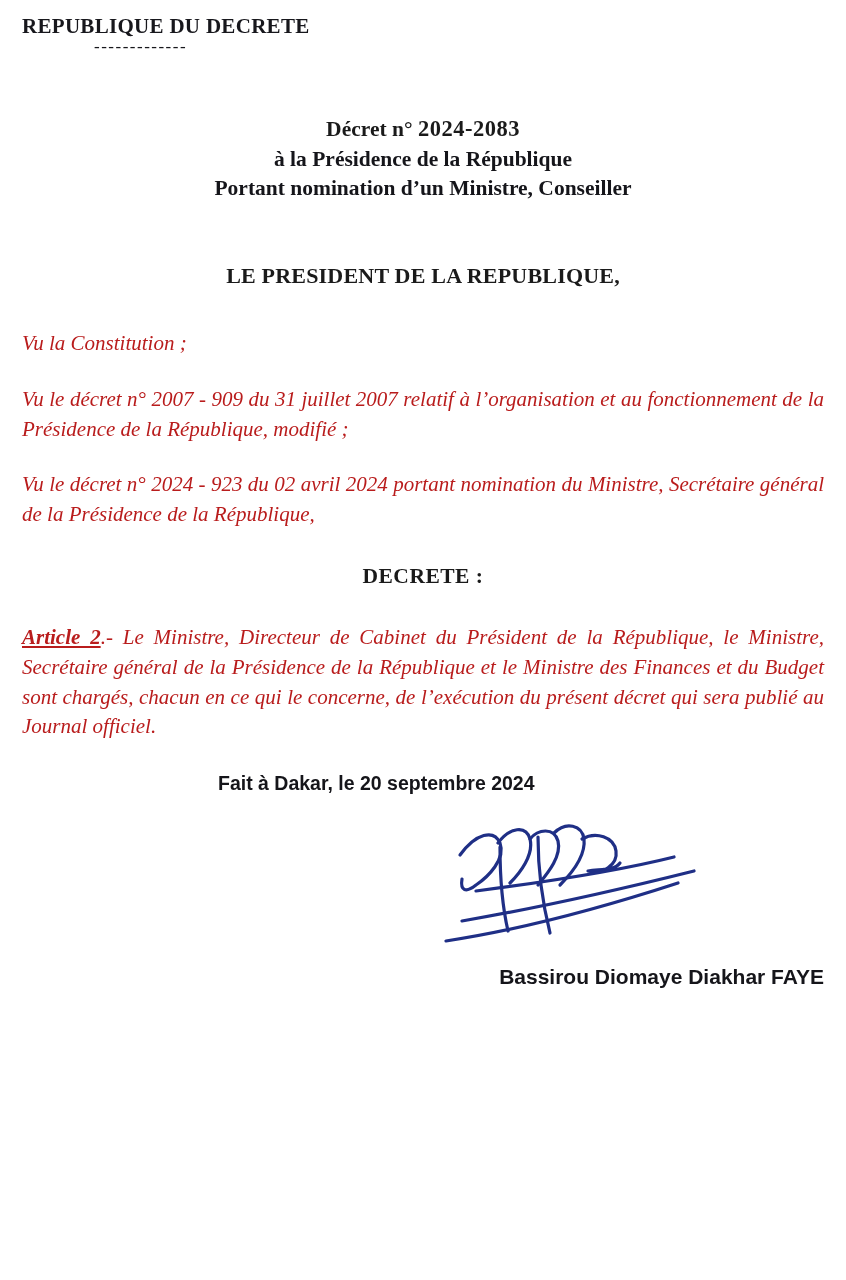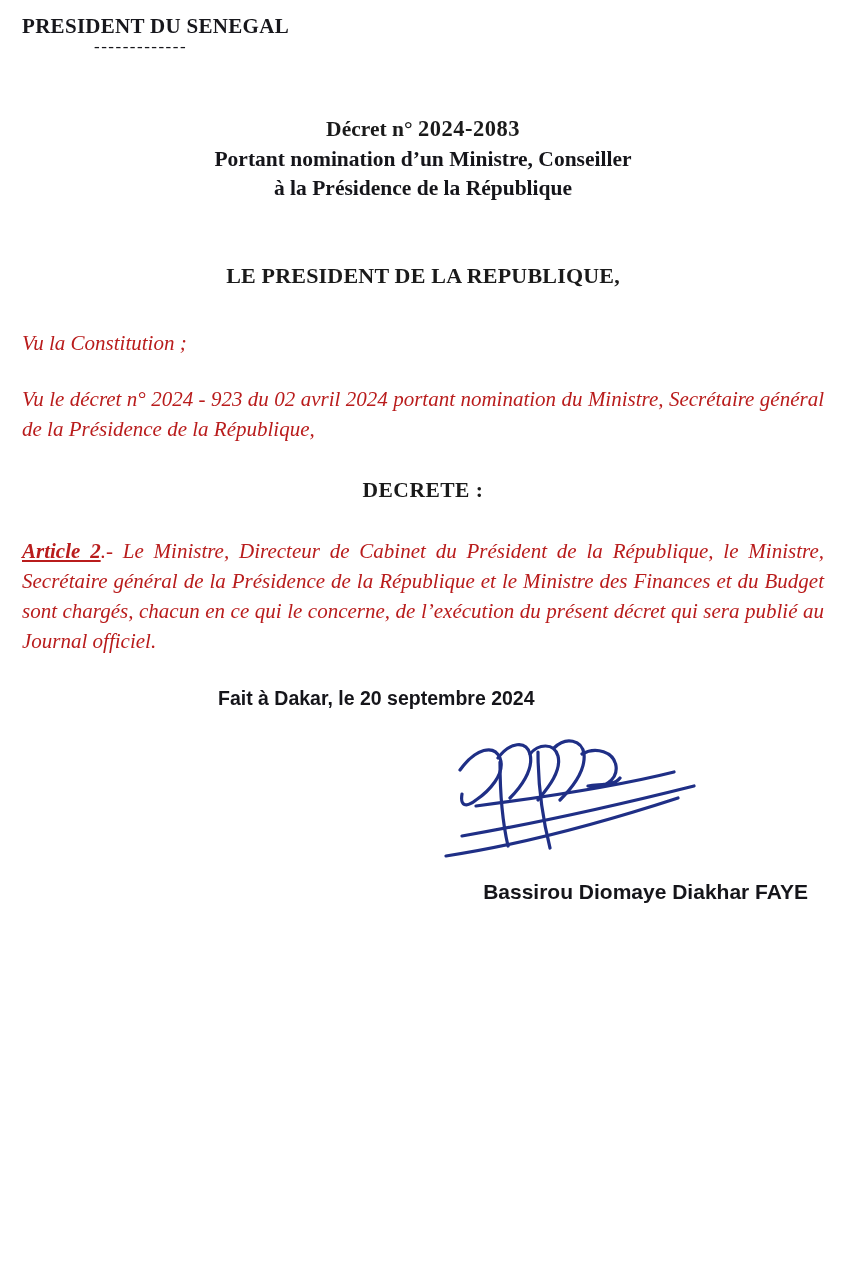--- a/index.html
+++ b/index.html
@@ -129,47 +129,47 @@
   .signature-svg {
     position: absolute;
     left: 420px;
     top: 18px;
   }
   .signer {
     font-family: "Liberation Sans", sans-serif;
     font-weight: bold;
     font-size: 21px;
     text-align: right;
-    margin-right: 16px;
     color: #15151a;
   }
 </style>
 </head>
 <body>
 
 <div class="page">
 
   <div class="header">
-    <div class="country">PRESIDENT DU SENEGAL</div>
+    <div class="country">REPUBLIQUE DU DECRETE</div>
     <div class="dashes">-------------</div>
   </div>
 
   <div class="title-block">
     <div class="decree-no">
       <span>Décret n°</span>
       <span class="num">2024-2083</span>
     </div>
+    <div class="title-line">à la Présidence de la République</div>
     <div class="title-line">Portant nomination d’un Ministre, Conseiller</div>
-    <div class="title-line">à la Présidence de la République</div>
   </div>
 
   <div class="president-line">LE PRESIDENT DE LA REPUBLIQUE,</div>
 
   <div class="body">
     <p class="para">Vu la Constitution ;</p>
+    <p class="para">Vu le décret n° 2007 - 909 du 31 juillet 2007 relatif à l’organisation et au fonctionnement de la Présidence de la République, modifié ;</p>
     <p class="para last-loose">Vu le décret n° 2024 - 923 du 02 avril 2024 portant nomination du Ministre, Secrétaire général de la Présidence de la République,</p>
 
     <div class="decrete">DECRETE :</div>
 
     <p class="para">
       <span class="art-label">Article 2</span><span>.- Le Ministre, Directeur de Cabinet du Président de la République, le Ministre, Secrétaire général de la Présidence de la République et le Ministre des Finances et du Budget sont chargés, chacun en ce qui le concerne, de l’exécution du présent décret qui sera publié au Journal officiel.</span>
     </p>
   </div>
 
   <div class="sign-block">

